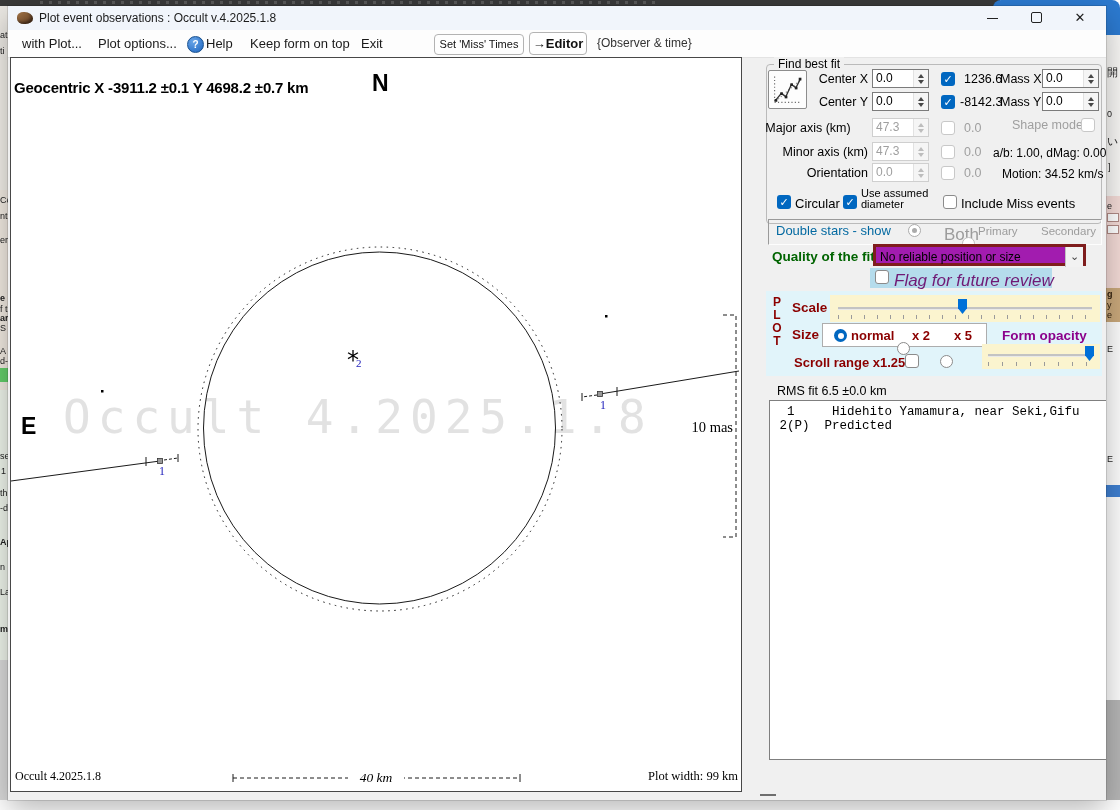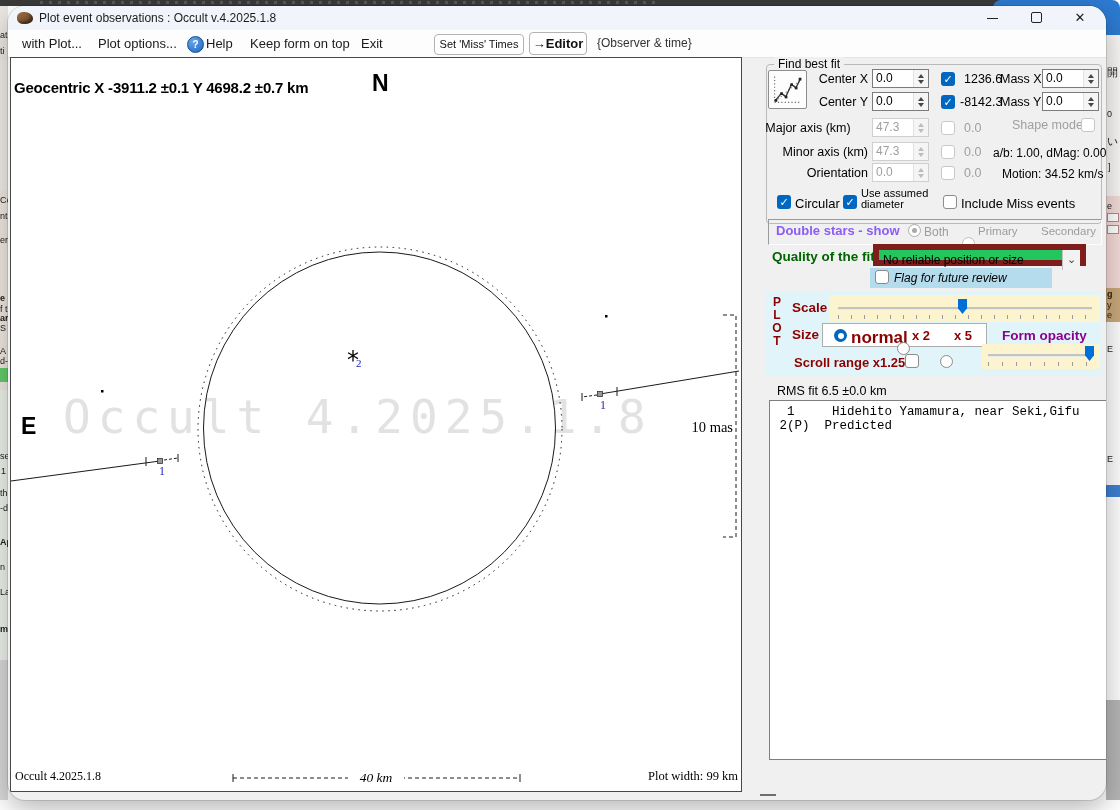--- a/index.html
+++ b/index.html
@@ -1,21 +1,21 @@
 <!DOCTYPE html>
 <html><head>
 <meta charset="utf-8">
 <style>
   html,body{margin:0;padding:0;background:#fff}
   body{width:1120px;height:810px;overflow:hidden;font-family:"Liberation Sans",sans-serif}
   .screen{position:relative;width:1120px;height:810px;background:#fff}
   .ab{position:absolute}
   .txt{white-space:nowrap}
   
-  .app{left:8px;top:6px;width:1098px;height:794px;background:#f0f0f0;border-radius:17px;
+  .app{left:8px;top:6px;width:1098px;height:794px;background:#f0f0f0;border-radius:0;
        box-shadow:0 10px 28px rgba(0,0,0,.28),0 0 0 1px rgba(0,0,0,.12);overflow:hidden}
   .titlebar{left:0;top:0;width:1098px;height:24px;background:#f1f5fb}
   .titletext{left:31px;top:0;line-height:24px;font-size:12px;color:#1b1b1b}
   .appicon{left:9px;top:6px;width:16px;height:12px;background:linear-gradient(145deg,#a07347,#5e3b21);
            border-radius:46% 60% 52% 48%;box-shadow:inset -2px -2px 3px rgba(0,0,0,.45)}
   .wb{top:0;width:44px;height:24px;text-align:center;color:#1b1b1b}
   .wmin i{display:block;width:11px;border-top:1.2px solid #222;margin:12px auto 0}
   .wmax i{display:block;width:9px;height:9px;border:1.2px solid #222;border-radius:2px;margin:6px auto 0}
   .wclose{font-size:13px;line-height:23px;font-weight:300}
   .menubar{left:0;top:24px;width:1098px;height:27px;background:#fdfdfd;border-bottom:1px solid #e3e3e3}
@@ -52,22 +52,22 @@
   .rd{width:13px;height:13px;border-radius:50%;box-sizing:border-box;position:relative}
   .rd.on{background:#0067c0}
   .rd.on::after{content:"";position:absolute;inset:3.5px;border-radius:50%;background:#fff}
   .rd.gon{background:#fff;border:1px solid #ababab}
   .rd.gon::after{content:"";position:absolute;inset:3px;border-radius:50%;background:#ababab}
   .rd.gof{background:#fff;border:1px solid #bfbfbf}
   .sunken{border:1px solid;border-color:#9a9a9a #fdfdfd #fdfdfd #9a9a9a}
   .maroon{color:#8b0000;font-weight:bold}
   .purple{color:#8b008b;font-weight:bold}
   .qgreen{color:#006400;font-weight:bold}
-  .graybold{color:#8b5cf6;font-weight:bold}
-  .combo{background:#22c55e;border:6px solid #7f1d1d;box-sizing:border-box}
+  .graybold{color:#0369a1;font-weight:normal}
+  .combo{background:#a21caf;border:3px solid #7f1d1d;box-sizing:border-box}
   .combo .ctext{position:absolute;left:4px;top:1px;font-size:12px;line-height:19px;color:#000}
   .combo .cbtn{position:absolute;right:0;top:0;width:17px;height:20px;background:#f2f2f2;border-left:1px solid #c2c2c2;
                text-align:center;font-size:11px;line-height:18px;color:#444}
   .slider{background:#fbf4cf}
   .groove{position:absolute;height:2px;background:#c3c3c3;border-bottom:1px solid #e9e9e9}
   .thumb{position:absolute;width:9px;height:15px;background:#0070d8;clip-path:polygon(0 0,100% 0,100% 62%,50% 100%,0 62%)}
   .ticks{position:absolute;height:4px;background:repeating-linear-gradient(90deg,#9a9a9a 0 1px,transparent 1px 13px)}
   .listbox{background:#fff;border:1px solid #7f7f7f;box-sizing:border-box;overflow:hidden}
   .mono{font-family:"Liberation Mono",monospace;font-size:12.5px;line-height:14px;white-space:pre;color:#000}
   
@@ -300,52 +300,52 @@
     <div class="ab cb on" style="left:769px;top:189px">✓</div>
     <div class="ab lbl txt" style="left:787px;top:190px;font-size:13px">Circular</div>
     <div class="ab cb on" style="left:835px;top:189px">✓</div>
     <div class="ab lbl" style="left:853px;top:182px;width:74px;font-size:11px;line-height:11px">Use assumed diameter</div>
     <div class="ab cb off" style="left:935px;top:189px"></div>
     <div class="ab lbl txt" style="left:953px;top:190px;font-size:13px">Include Miss events</div>
 
     <div class="ab sunken" style="left:760px;top:213px;width:332px;height:24px"></div>
     <div class="ab graybold txt" style="left:768px;top:217px;font-size:13px">Double stars - show</div>
     <div class="ab rd gon" style="left:900px;top:218px"></div>
-    <div class="ab txt" style="left:916px;top:219px;font-size:12px;color:#9c9c9c">Both</div>
+    <div class="ab txt" style="left:936px;top:219px;font-size:17px;color:#9c9c9c">Both</div>
     <div class="ab rd gof" style="left:954px;top:218px"></div>
     <div class="ab txt" style="left:970px;top:219px;font-size:11.5px;color:#9c9c9c">Primary</div>
     <div class="ab rd gof" style="left:1017px;top:218px"></div>
     <div class="ab txt" style="left:1033px;top:219px;font-size:11.5px;color:#9c9c9c">Secondary</div>
 
     <div class="ab qgreen txt" style="left:764px;top:243px;font-size:13.5px">Quality of the fit</div>
     <div class="ab combo" style="left:865px;top:238px;width:213px;height:22px">
       <span class="ctext txt">No reliable position or size</span>
       <span class="cbtn">⌄</span>
     </div>
     <div class="ab" style="left:862px;top:262px;width:182px;height:20px;background:#b5dcec"></div>
     <div class="ab cb off" style="left:867px;top:264px"></div>
-    <div class="ab txt" style="left:886px;top:265px;font-size:12px;font-style:italic;color:#000000">Flag for future review</div>
+    <div class="ab txt" style="left:886px;top:265px;font-size:17px;font-style:italic;color:#701a75">Flag for future review</div>
 
     <div class="ab" style="left:758px;top:285px;width:336px;height:85px;background:#e1f4fa"></div>
     <div class="ab maroon" style="left:763px;top:290px;font-size:12px;line-height:13px;text-align:center;width:12px">
       <div>P</div>
         <div>L</div>
         <div>O</div>
         <div>T</div>
     </div>
     <div class="ab maroon txt" style="left:784px;top:294px;font-size:13.5px">Scale</div>
     <div class="ab slider" style="left:822px;top:289px;width:270px;height:27px">
       <div class="groove" style="left:8px;top:12px;width:254px"></div>
       <div class="thumb" style="left:128px;top:4px"></div>
       <div class="ticks" style="left:8px;top:20px;width:256px"></div>
     </div>
     <div class="ab maroon txt" style="left:784px;top:321px;font-size:13.5px">Size</div>
     <div class="ab" style="left:814px;top:317px;width:165px;height:24px;background:#fff;border:1px solid #adadad;box-sizing:border-box">
       <div class="ab rd on" style="left:11px;top:5px"></div>
-      <div class="ab maroon txt" style="left:28px;top:4px;font-size:17px">normal</div>
+      <div class="ab maroon txt" style="left:28px;top:4px;font-size:13px">normal</div>
       <div class="ab rd gof" style="left:74px;top:5px;border-color:#8b8b8b"></div>
       <div class="ab maroon txt" style="left:89px;top:4px;font-size:13px">x 2</div>
       <div class="ab rd gof" style="left:117px;top:5px;border-color:#8b8b8b"></div>
       <div class="ab maroon txt" style="left:131px;top:4px;font-size:13px">x 5</div>
     </div>
     <div class="ab purple txt" style="left:994px;top:322px;font-size:13.5px">Form opacity</div>
     <div class="ab slider" style="left:974px;top:338px;width:118px;height:25px">
       <div class="groove" style="left:6px;top:10px;width:106px"></div>
       <div class="thumb" style="left:103px;top:2px"></div>
       <div class="ticks" style="left:6px;top:18px;width:108px;background:repeating-linear-gradient(90deg,#9a9a9a 0 1px,transparent 1px 14px)"></div>

